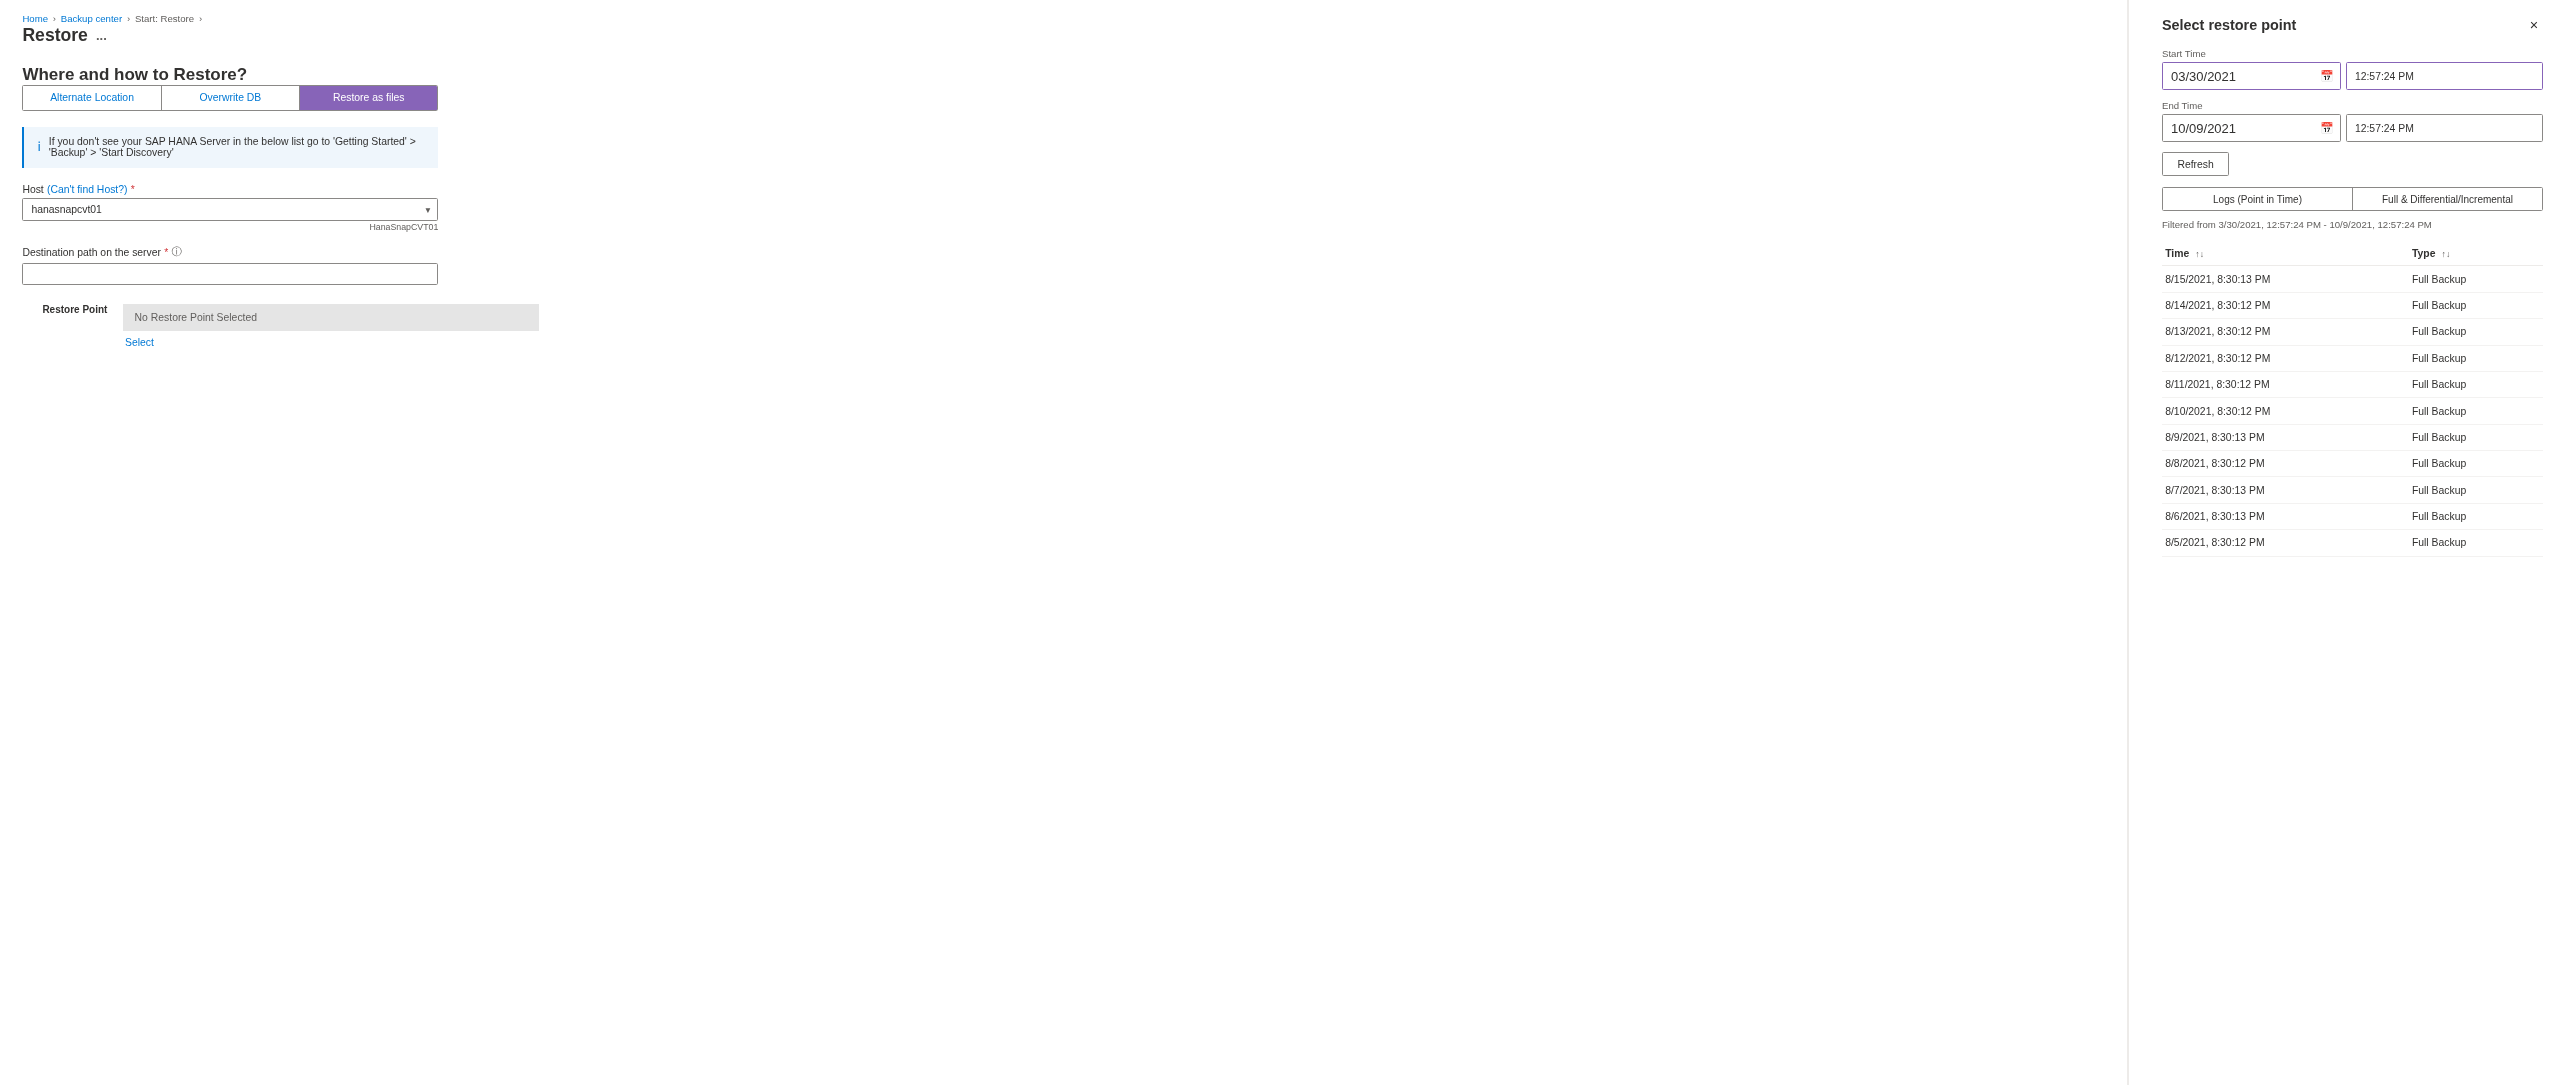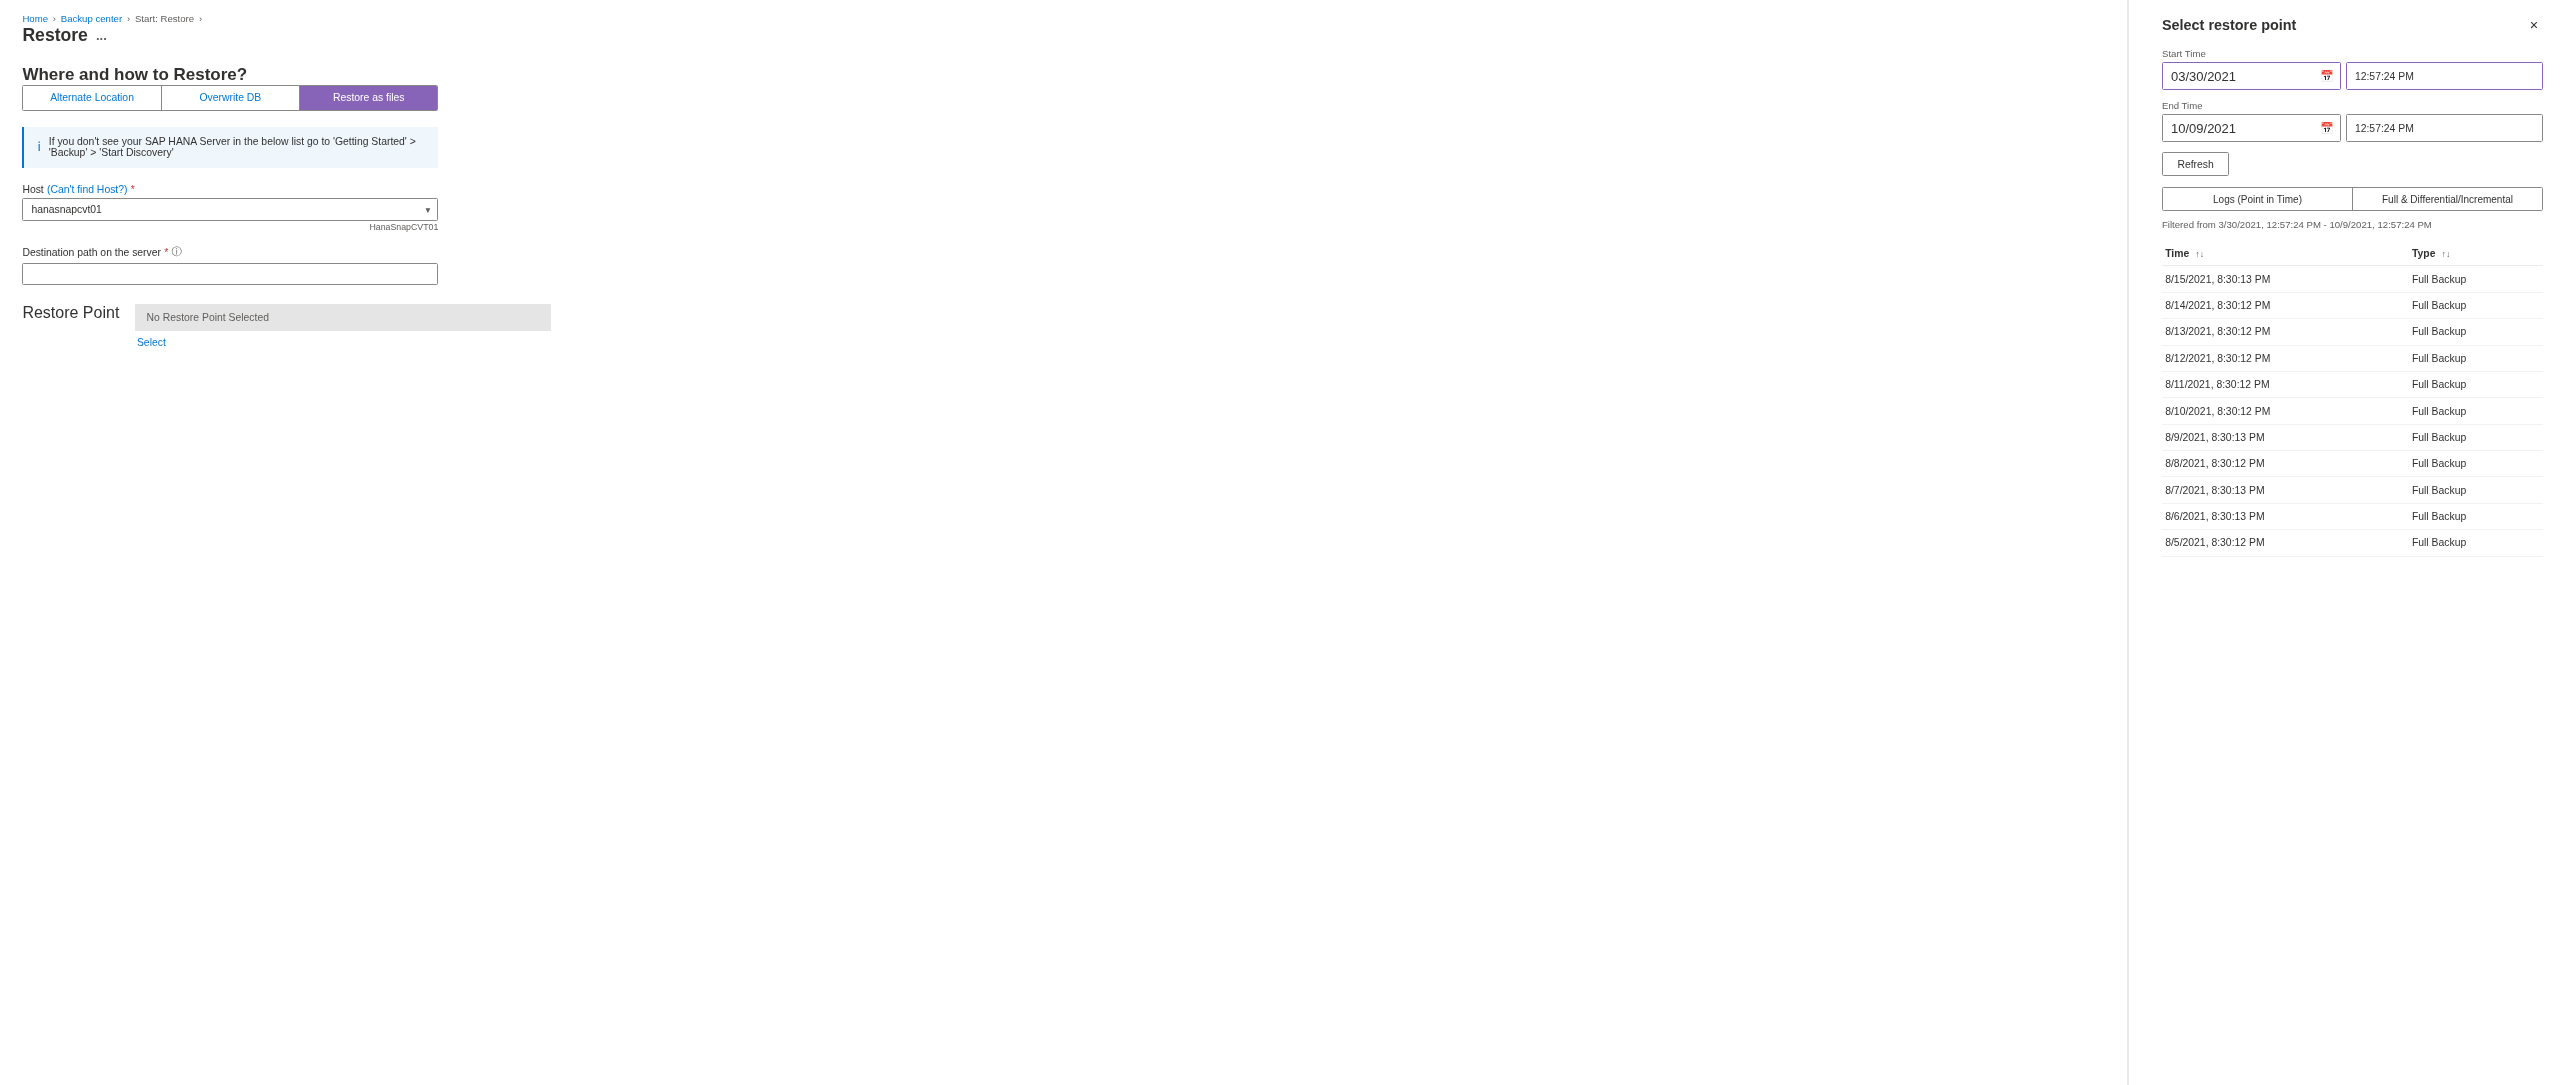--- a/index.html
+++ b/index.html
@@ -158,23 +158,24 @@
       color: #605e5c;
       font-size: 10.4px;
       cursor: help;
     }
 
     
     .restore-point-section {
       margin-top: 19px;
     }
     .restore-point-label {
-      font-size: 16px;
-      font-weight: 400;
+      font-size: 10px;
+      font-weight: 700;
       margin-bottom: 6.4px;
+      margin-left: 20px;
     }
     .restore-point-value {
       background: #e5e5e5;
       padding: 8px 11.2px;
       font-size: 10.4px;
       color: #605e5c;
       width: 416px;
       margin-bottom: 4.8px;
     }
     .select-link {

